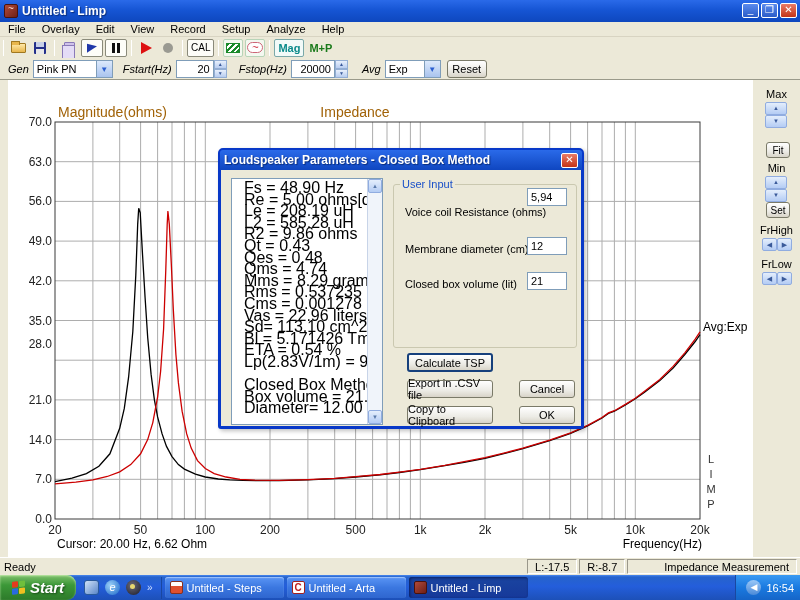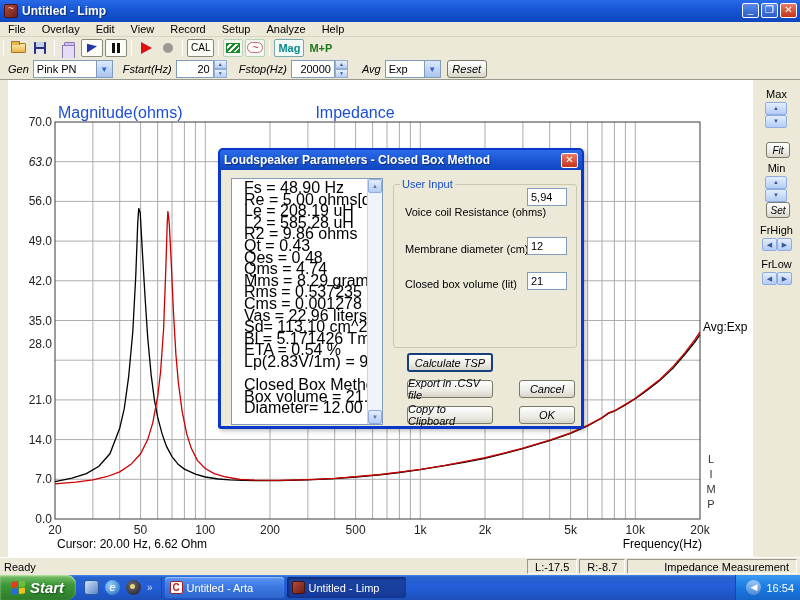--- a/index.html
+++ b/index.html
@@ -56,28 +56,28 @@
   .field-label { margin:0 4px;font-style:italic; }
   .xp-input { background:#fff; border:1px solid #7f9db9; height:18px; font-size:11px; padding:1px 3px;
     font-family:"Liberation Sans",sans-serif; display:flex; align-items:center; }
   .combo { display:flex; }
   .combo .val { width:64px; }
   .combo-arrow { width:16px; height:18px; background:linear-gradient(180deg,#dce9fc,#aac4ee); border:1px solid #7f9db9; border-left:none;
     color:#2b5fd0; font-size:8px; text-align:center; line-height:17px; }
   .spin { display:flex; flex-direction:column; width:13px; height:18px; }
   .spin span { flex:1; background:linear-gradient(180deg,#e8f0fc,#b8cdf0); border:1px solid #93aed4; font-size:5px; line-height:7px; text-align:center; color:#3a5a9a; }
   .xp-btn { background:linear-gradient(180deg,#ffffff,#ecebe5 60%,#d8d4c8); border:1px solid #7a7a68; border-radius:3px;
-    font-size:11px; font-family:"Liberation Sans",sans-serif; display:flex; align-items:center; justify-content:center;font-style:italic; }
+    font-size:11px; font-family:"Liberation Sans",sans-serif; display:flex; align-items:center; justify-content:center; }
 
   
   #chart-panel { left:8px; top:80px; width:745px; height:477px; background:#fff; }
   #plot-svg { position:absolute; left:0; top:0; }
   #plot-svg .grid { stroke:#adadad; stroke-width:1; }
   #plot-svg .frame { stroke:#3a3a3a; stroke-width:1; fill:none; }
-  .chart-title { font-size:16px; color:#1d4ed8; }
+  .chart-title { font-size:14px; color:#a16207; }
   .tick-label { position:absolute; font-size:12px; color:#222; }
   #limp-vert { position:absolute; left:697px; top:372px; font-size:11px; color:#333; line-height:15px; text-align:center; width:12px; }
 
   
   .rp-label { position:absolute; left:753px; width:47px; text-align:center; font-size:11px; }
   .rp-spin-v { position:absolute; left:765px; width:22px; height:26px; display:flex; flex-direction:column; }
   .rp-spin-v span { flex:1; background:linear-gradient(180deg,#e4eefc,#b4ccf4); border:1px solid #90ace0; border-radius:2px; font-size:6px; text-align:center; line-height:11px; color:#3a5a9a; }
   .rp-spin-h { position:absolute; left:762px; width:30px; height:13px; display:flex; }
   .rp-spin-h span { flex:1; background:linear-gradient(180deg,#e4eefc,#b4ccf4); border:1px solid #90ace0; border-radius:2px; font-size:7px; text-align:center; line-height:11px; color:#3a5a9a; }
   .rp-btn { position:absolute; left:766px; width:24px; height:16px; font-size:10px; }
@@ -277,21 +277,21 @@
     <div id="y-tick-layer">
         <div class="tick-label" style="left: 18px; width: 26px; text-align: right; top: 432px;">0.0</div>
         <div class="tick-label" style="left: 18px; width: 26px; text-align: right; top: 392.3px;">7.0</div>
         <div class="tick-label" style="left: 18px; width: 26px; text-align: right; top: 352.6px;">14.0</div>
         <div class="tick-label" style="left: 18px; width: 26px; text-align: right; top: 312.9px;">21.0</div>
         <div class="tick-label" style="left: 18px; width: 26px; text-align: right; top: 257px;">28.0</div>
         <div class="tick-label" style="left: 18px; width: 26px; text-align: right; top: 233.5px;">35.0</div>
         <div class="tick-label" style="left: 18px; width: 26px; text-align: right; top: 193.8px;">42.0</div>
         <div class="tick-label" style="left: 18px; width: 26px; text-align: right; top: 154.1px;">49.0</div>
         <div class="tick-label" style="left: 18px; width: 26px; text-align: right; top: 114.4px;">56.0</div>
-        <div class="tick-label" style="left: 18px; width: 26px; text-align: right; top: 74.7px; font-style: italic;">63.0</div>
+        <div class="tick-label" style="left: 18px; width: 26px; text-align: right; top: 74.7px;">63.0</div>
         <div class="tick-label" style="left: 18px; width: 26px; text-align: right; top: 35px;">70.0</div>
       </div>
     <div id="x-tick-layer">
         <div class="tick-label" style="left: 32px; width: 30px; text-align: center; top: 443px;">20</div>
         <div class="tick-label" style="left: 117.557px; width: 30px; text-align: center; top: 443px;">50</div>
         <div class="tick-label" style="left: 182.279px; width: 30px; text-align: center; top: 443px;">100</div>
         <div class="tick-label" style="left: 247px; width: 30px; text-align: center; top: 443px;">200</div>
         <div class="tick-label" style="left: 332.557px; width: 30px; text-align: center; top: 443px;">500</div>
         <div class="tick-label" style="left: 397.279px; width: 30px; text-align: center; top: 443px;">1k</div>
         <div class="tick-label" style="left: 462px; width: 30px; text-align: center; top: 443px;">2k</div>
@@ -394,20 +394,24 @@
         </span>
       <span class="label">Start</span>
     </div>
     <div id="quicklaunch">
       <span class="ql-icon ql-desktop"></span>
       <span class="ql-icon ql-ie">e</span>
       <span class="ql-icon ql-globe"></span>
       <span id="ql-chevron">»</span>
     </div>
     <div class="taskbtn">
+      <span class="task-icon ti-steps"></span>
+      <span>Untitled - Steps</span>
+    </div>
+    <div class="taskbtn">
       <span class="task-icon ti-arta">C</span>
       <span>Untitled - Arta</span>
     </div>
     <div class="taskbtn active">
       <span class="task-icon ti-limp"></span>
       <span>Untitled - Limp</span>
     </div>
     <div id="systray">
       <span id="tray-chevron">◀</span>
       <span id="tray-clock">16:54</span>

